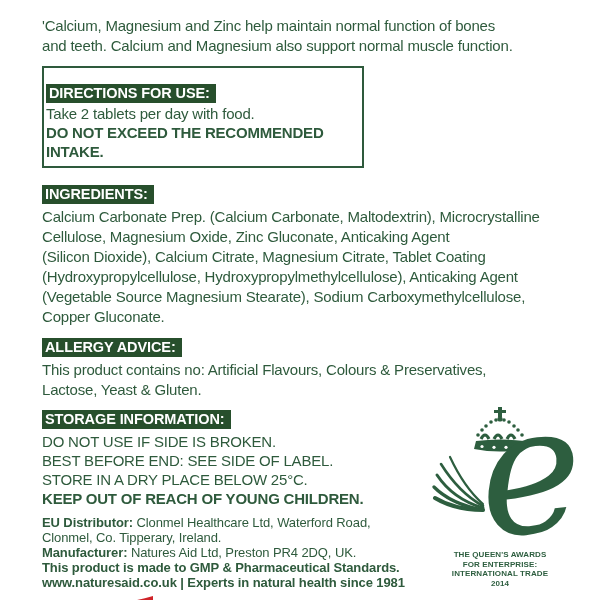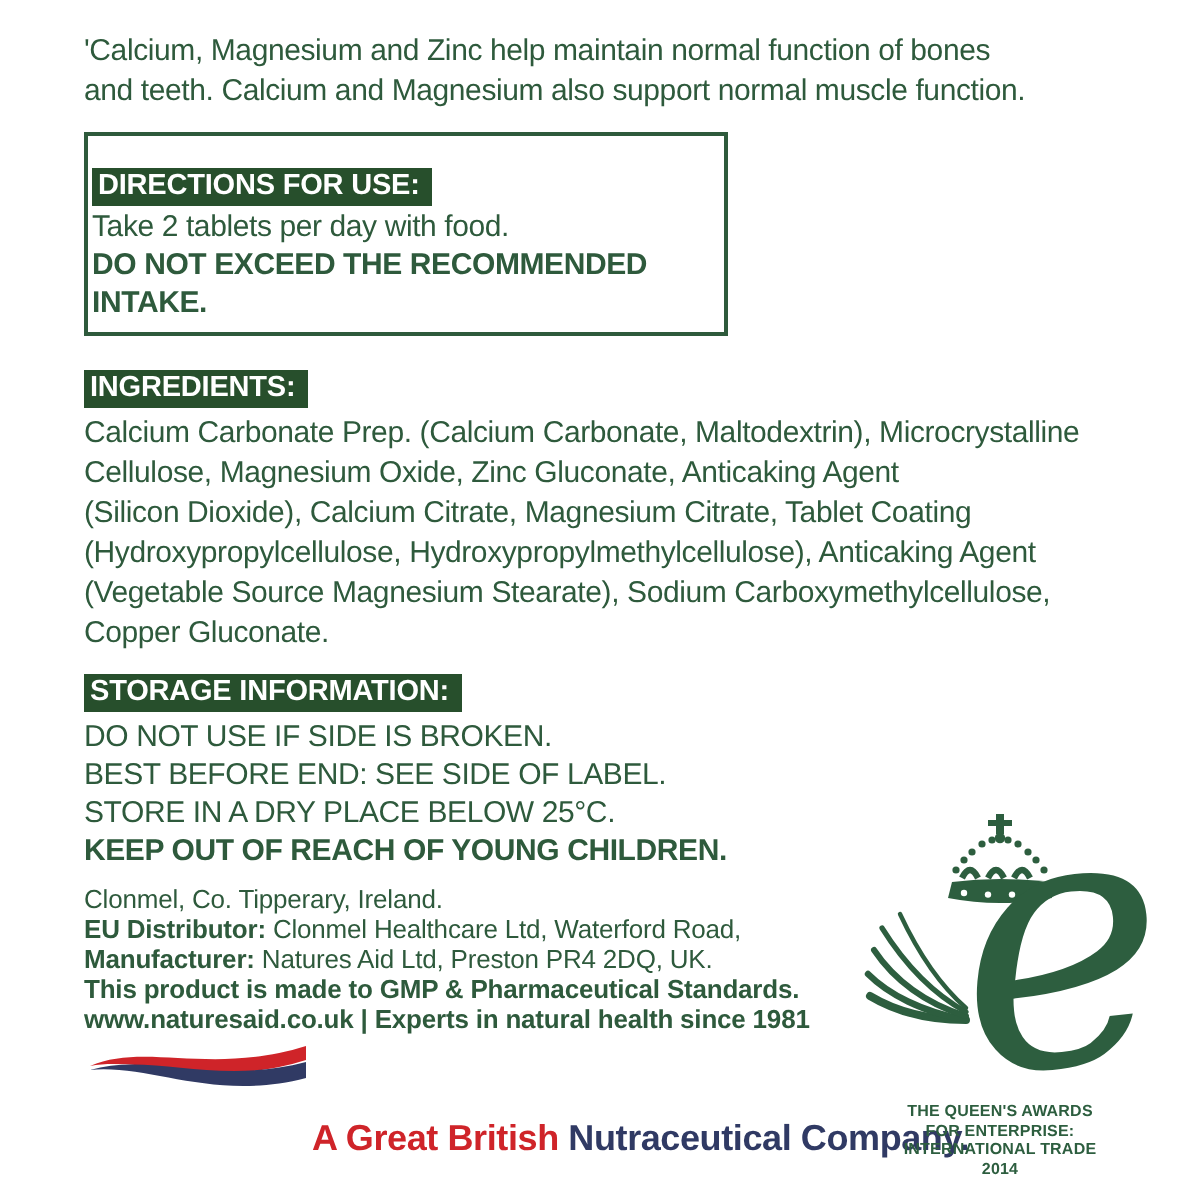--- a/index.html
+++ b/index.html
@@ -56,34 +56,39 @@
     <div>
       <span class="bar section-bar-ingredients">INGREDIENTS:</span>
       <p class="para pre">Calcium Carbonate Prep. (Calcium Carbonate, Maltodextrin), Microcrystalline
 Cellulose, Magnesium Oxide, Zinc Gluconate, Anticaking Agent
 (Silicon Dioxide), Calcium Citrate, Magnesium Citrate, Tablet Coating
 (Hydroxypropylcellulose, Hydroxypropylmethylcellulose), Anticaking Agent
 (Vegetable Source Magnesium Stearate), Sodium Carboxymethylcellulose,
 Copper Gluconate.</p>
     </div>
 
+    <div>
+      <span class="bar section-bar-allergy">ALLERGY ADVICE:</span>
+      <p class="para pre">This product contains no: Artificial Flavours, Colours &amp; Preservatives,
+Lactose, Yeast &amp; Gluten.</p>
+    </div>
 
     <div>
       <span class="bar section-bar-storage">STORAGE INFORMATION:</span>
       <div class="storage-lines">
         <div class="line">DO NOT USE IF SIDE IS BROKEN.</div>
         <div class="line">BEST BEFORE END: SEE SIDE OF LABEL.</div>
         <div class="line">STORE IN A DRY PLACE BELOW 25°C.</div>
         <div class="line bold">KEEP OUT OF REACH OF YOUNG CHILDREN.</div>
       </div>
     </div>
 
     <div class="dist">
+      <p><b>EU Distributor:</b><span> Clonmel Healthcare Ltd, Waterford Road,</span></p>
       <p>Clonmel, Co. Tipperary, Ireland.</p>
-      <p><b>EU Distributor:</b><span> Clonmel Healthcare Ltd, Waterford Road,</span></p>
       <p><b>Manufacturer:</b><span> Natures Aid Ltd, Preston PR4 2DQ, UK.</span></p>
       <p class="bold">This product is made to GMP &amp; Pharmaceutical Standards.</p>
       <p class="bold">www.naturesaid.co.uk | Experts in natural health since 1981</p>
     </div>
 
     <div class="tagline">
       <svg viewBox="0 0 112 26" width="112" height="26" aria-hidden="true">
         <path fill="#cf2429" d="M2,13 C30,1 62,18 110,3 L110,10 C62,25 30,8 2,13 Z"></path>
         <path fill="#303a64" d="M2,15 C32,6 64,23 110,11 L110,19 C64,31 32,12 2,15 Z"></path>
       </svg>

